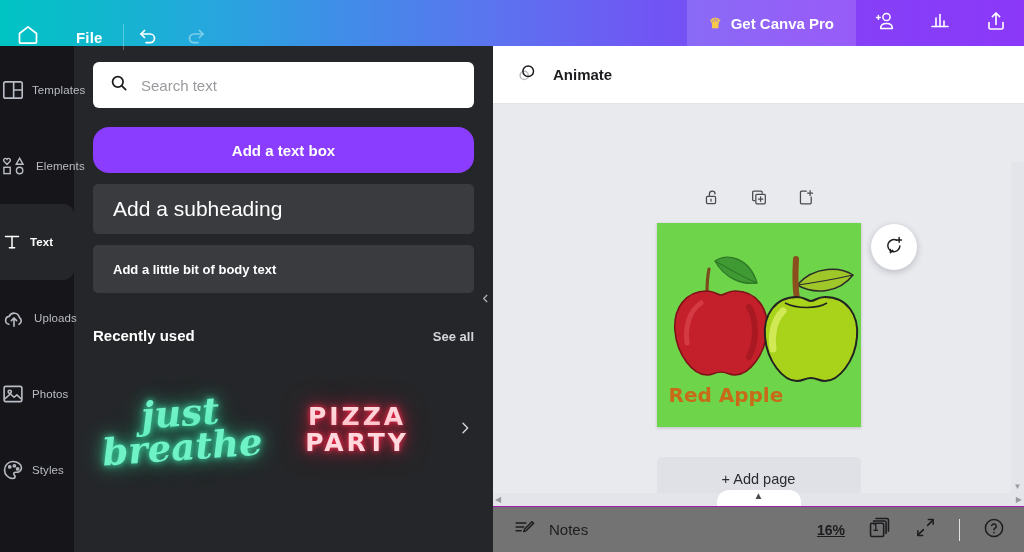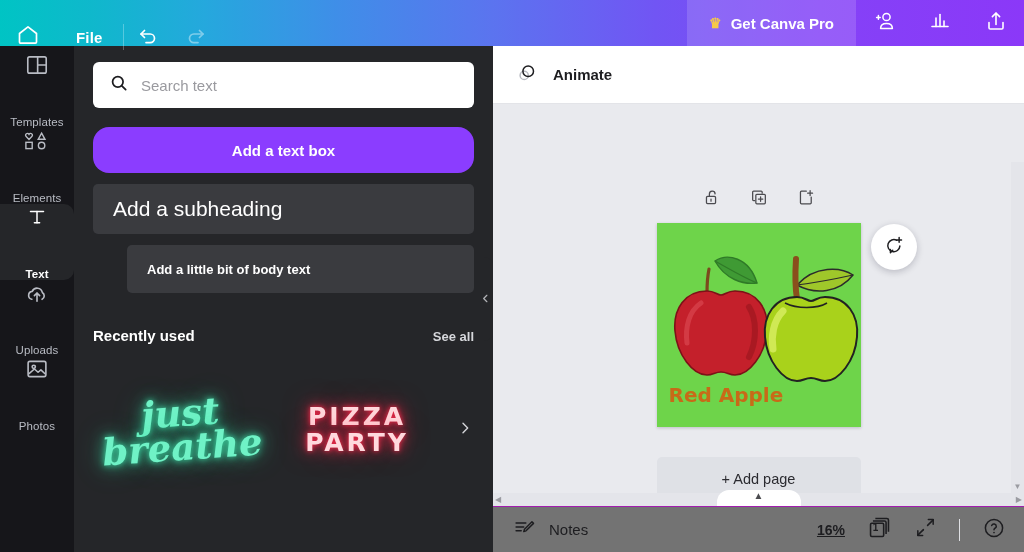--- a/index.html
+++ b/index.html
@@ -38,22 +38,22 @@
 
   
   .body { flex: 1 1 auto; display: flex; min-height: 0; position: relative; }
 
   
   .rail {
     width: 74px; flex: 0 0 74px; background: #16161a;
     display: flex; flex-direction: column; padding-top: 6px; position: relative; z-index: 10;
   }
   .rail-item {
-    height: 76px; display: flex; flex-direction: column;
-    align-items: center; justify-content: space-between; gap: 6px;
+    height: 76px; display: flex; flex-direction: row;
+    align-items: center; justify-content: flex-start; gap: 6px;
     color: #b9bcc4; cursor: pointer; position: relative;
   }
   .rail-item .lbl { font-size: 11.5px; letter-spacing: .1px; }
   .rail-item.active { background: #252629; color: #fff; border-radius: 0 10px 10px 0; }
   .rail-item.active .lbl { font-weight: 700; }
   .rail-item svg { display: block; }
 
   
   .panel {
     width: 419px; flex: 0 0 419px; background: #252629;
@@ -72,21 +72,21 @@
   .addbox {
     margin-top: 19px; height: 46px; border-radius: 16px; background: #8b3dff;
     color: #fff; font-size: 15px; font-weight: 700;
     display: flex; align-items: center; justify-content: center; cursor: pointer;
   }
   .style-btn {
     margin-top: 11px; background: #3a3b3f; border-radius: 5px;
     display: flex; align-items: center; padding: 0 20px; color: #fff; cursor: pointer;
   }
   .style-sub { height: 50px; font-size: 21px; }
-  .style-body { height: 48px; font-size: 13px; font-weight: 700; margin-left: 34px; }
+  .style-body { height: 48px; font-size: 13px; font-weight: 700; }
 
   .recent-row {
     margin-top: 34px; display: flex; align-items: baseline; justify-content: space-between;
   }
   .recent-title { font-size: 15px; font-weight: 700; color: #fff; }
   .see-all { font-size: 13px; font-weight: 700; color: #d6d7db; cursor: pointer; }
 
   .thumbs { margin-top: 26px; display: flex; align-items: center; position: relative; height: 120px; }
   .thumb { width: 176px; height: 120px; display: flex; align-items: center; justify-content: center; cursor: pointer; }
   .neon-green {
@@ -318,20 +318,31 @@
         <span>
           <svg width="26" height="26" viewBox="0 0 24 24" fill="none" stroke="currentColor" stroke-width="1.5" stroke-linejoin="round">
             <rect x="3.8" y="5" width="16.4" height="14" rx="1.6"></rect>
             <circle cx="9" cy="10" r="1.5"></circle>
             <path d="M4.4 16.6 9.6 12l3.4 3 2.6-2.2 4 3.8"></path>
           </svg>
         </span>
         <span class="lbl">Photos</span>
       </div>
 
+      <div class="rail-item">
+        <span>
+          <svg width="26" height="26" viewBox="0 0 24 24" fill="none" stroke="currentColor" stroke-width="1.5">
+            <path d="M12 4.2a7.8 7.8 0 1 0 0 15.6c1.3 0 1.9-.8 1.9-1.7 0-1.4-1.2-1.6-1.2-2.6 0-.8.7-1.4 1.6-1.4h1.4a4.1 4.1 0 0 0 4.1-4.1c0-3.3-3.5-5.8-7.8-5.8z"></path>
+            <circle cx="9" cy="9.2" r="1"></circle>
+              <circle cx="13.3" cy="8.1" r="1"></circle>
+              <circle cx="16.3" cy="11" r="1"></circle>
+          </svg>
+        </span>
+        <span class="lbl">Styles</span>
+      </div>
     </div>
 
     <div class="panel">
 
       <div class="search">
         <span>
           <svg width="20" height="20" viewBox="0 0 24 24" fill="none" stroke="#1d1d20" stroke-width="2.1" stroke-linecap="round">
             <circle cx="10.6" cy="10.6" r="6.3"></circle>
               <path d="M15.4 15.4 20 20"></path>
           </svg>

